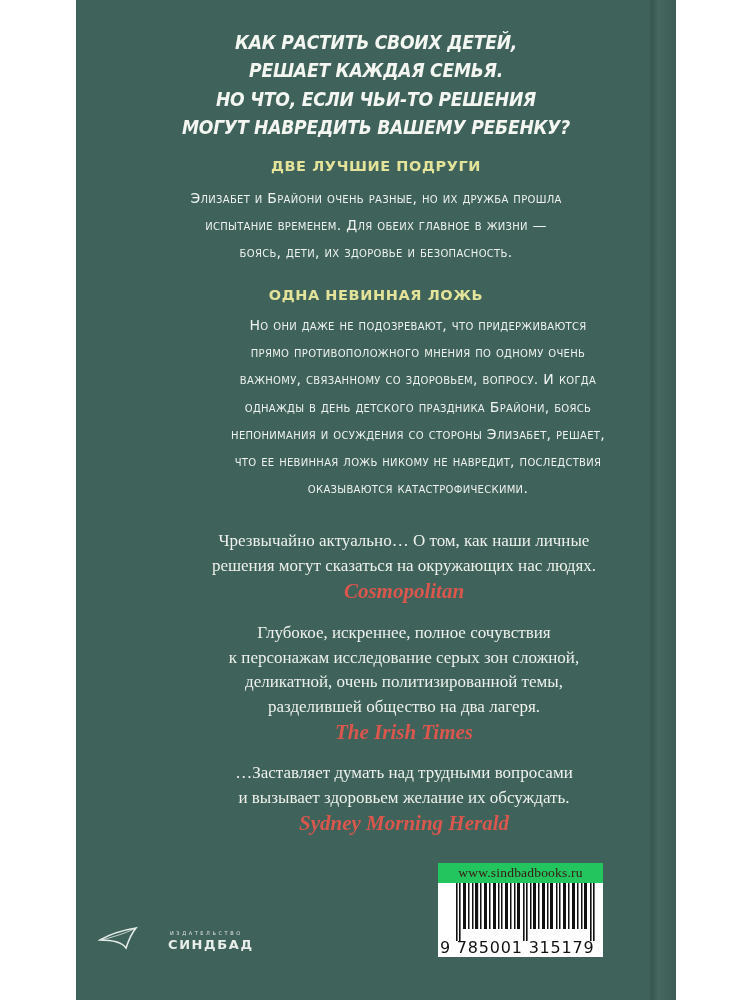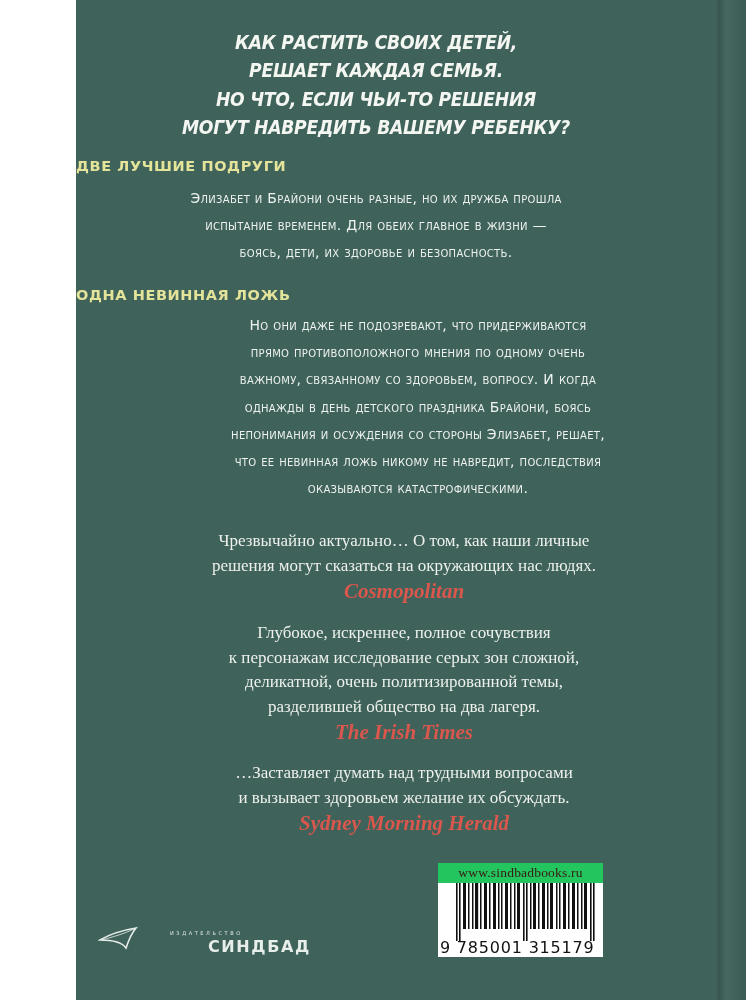--- a/index.html
+++ b/index.html
@@ -1,29 +1,29 @@
 <!DOCTYPE html>
 <html><head>
 <meta charset="utf-8">
 <style>
   html, body { margin:0; padding:0; background:#ffffff; }
   body { width:750px; height:1000px; position:relative; overflow:hidden; }
   .cover {
-    position:absolute; left:76px; top:0; width:670px; height:1000px;
+    position:absolute; left:76px; top:0; width:600px; height:1000px;
     background:#3f625b;
     background-image: linear-gradient(90deg, rgba(0,0,0,0.0) 0%, rgba(0,0,0,0.0) 95.5%, rgba(0,0,0,0.12) 96%, rgba(255,255,255,0.03) 97%, rgba(0,0,0,0.06) 100%);
   }
   .headline {
     position:absolute; left:0; top:28px; width:600px; text-align:center;
     font-family:"DejaVu Sans", sans-serif; font-weight:bold; font-style:italic;
     color:#f4f6f2; font-size:20px; line-height:28.3px; letter-spacing:-0.3px;
     transform:scaleX(0.86); transform-origin:center top;
   }
   .section-heading {
-    position:absolute; left:0; width:600px; text-align:left;
+    position:absolute; left:0; width:600px; text-align:center;
     font-family:"DejaVu Sans", sans-serif; font-weight:bold;
     color:#e3e39a; font-size:14.5px; letter-spacing:0.6px;
   }
   .para {
     position:absolute; left:0; width:600px; text-align:center;
     font-family:"DejaVu Sans", sans-serif;
     color:#eef2ee; font-size:14px; line-height:27.2px; letter-spacing:0.3px;
     font-variant: small-caps;
   }
   .quote {
@@ -50,21 +50,21 @@
     font-family:"DejaVu Sans", sans-serif; font-size:16px; color:#111; letter-spacing:0.8px;
     line-height:18px; background:transparent;
   }
   .logo { position:absolute; left:22px; top:924px; width:170px; height:36px; }
   .logo-sub {
     position:absolute; left:72px; top:6px; font-family:"DejaVu Sans", sans-serif;
     font-size:5px; letter-spacing:2.6px; color:#dfe6e2;
   }
   .logo-name {
     position:absolute; left:70px; top:13px; font-family:"DejaVu Sans", sans-serif; font-weight:bold;
-    font-size:16px; letter-spacing:1.6px; color:#e8eee9;margin-left:40px;
+    font-size:13px; letter-spacing:1.6px; color:#e8eee9;
   }
 </style>
 </head>
 <body>
 
 <div class="cover">
 
   <div class="headline">
     <div>КАК РАСТИТЬ СВОИХ ДЕТЕЙ,</div>
     <div>РЕШАЕТ КАЖДАЯ СЕМЬЯ.</div>

